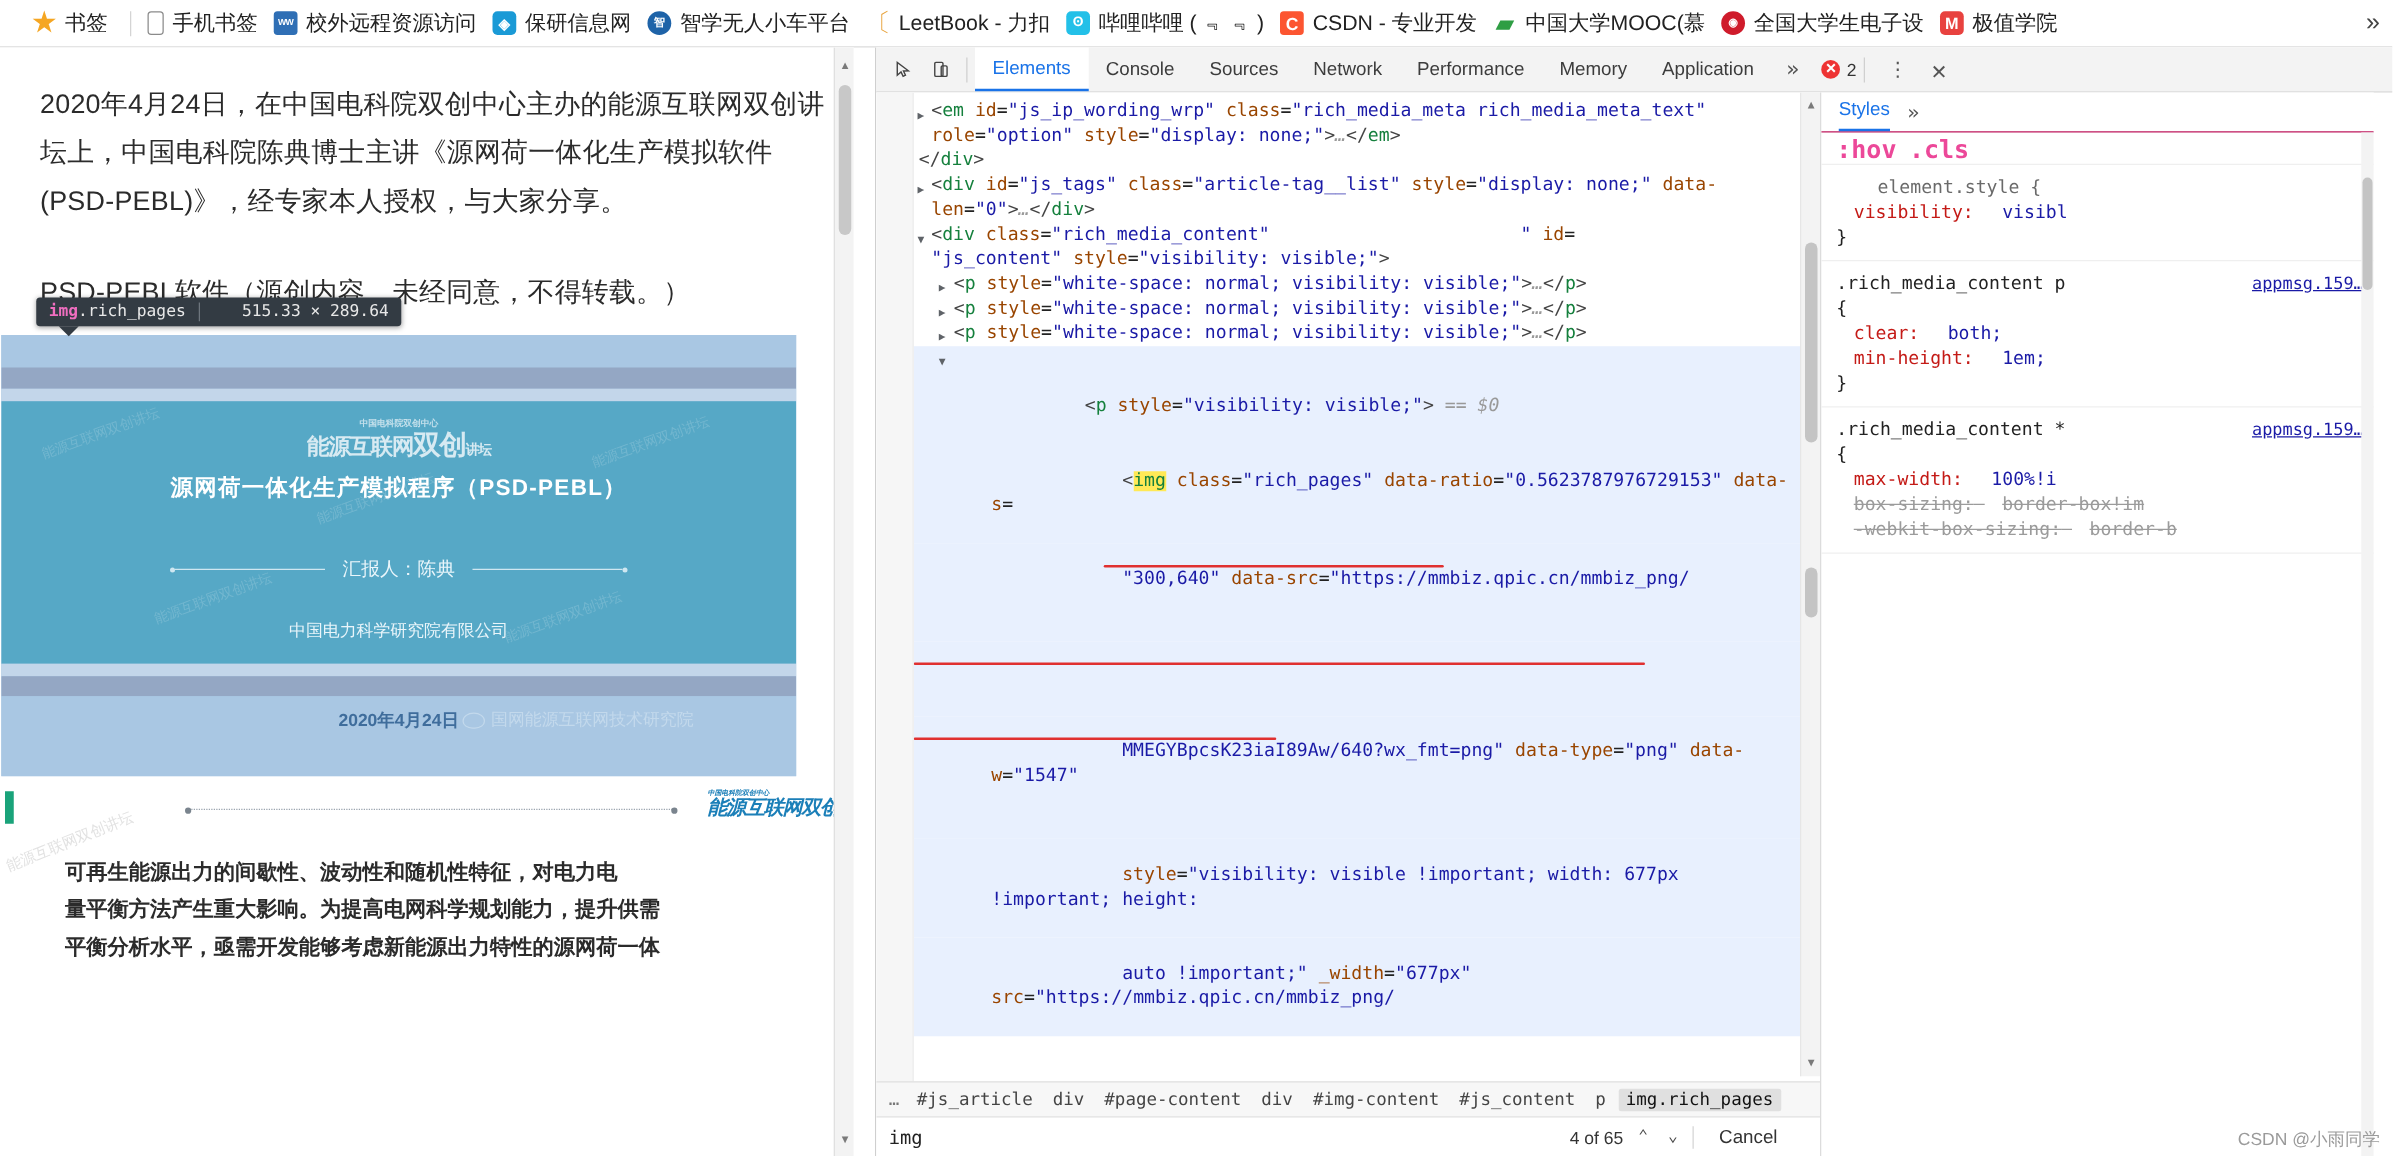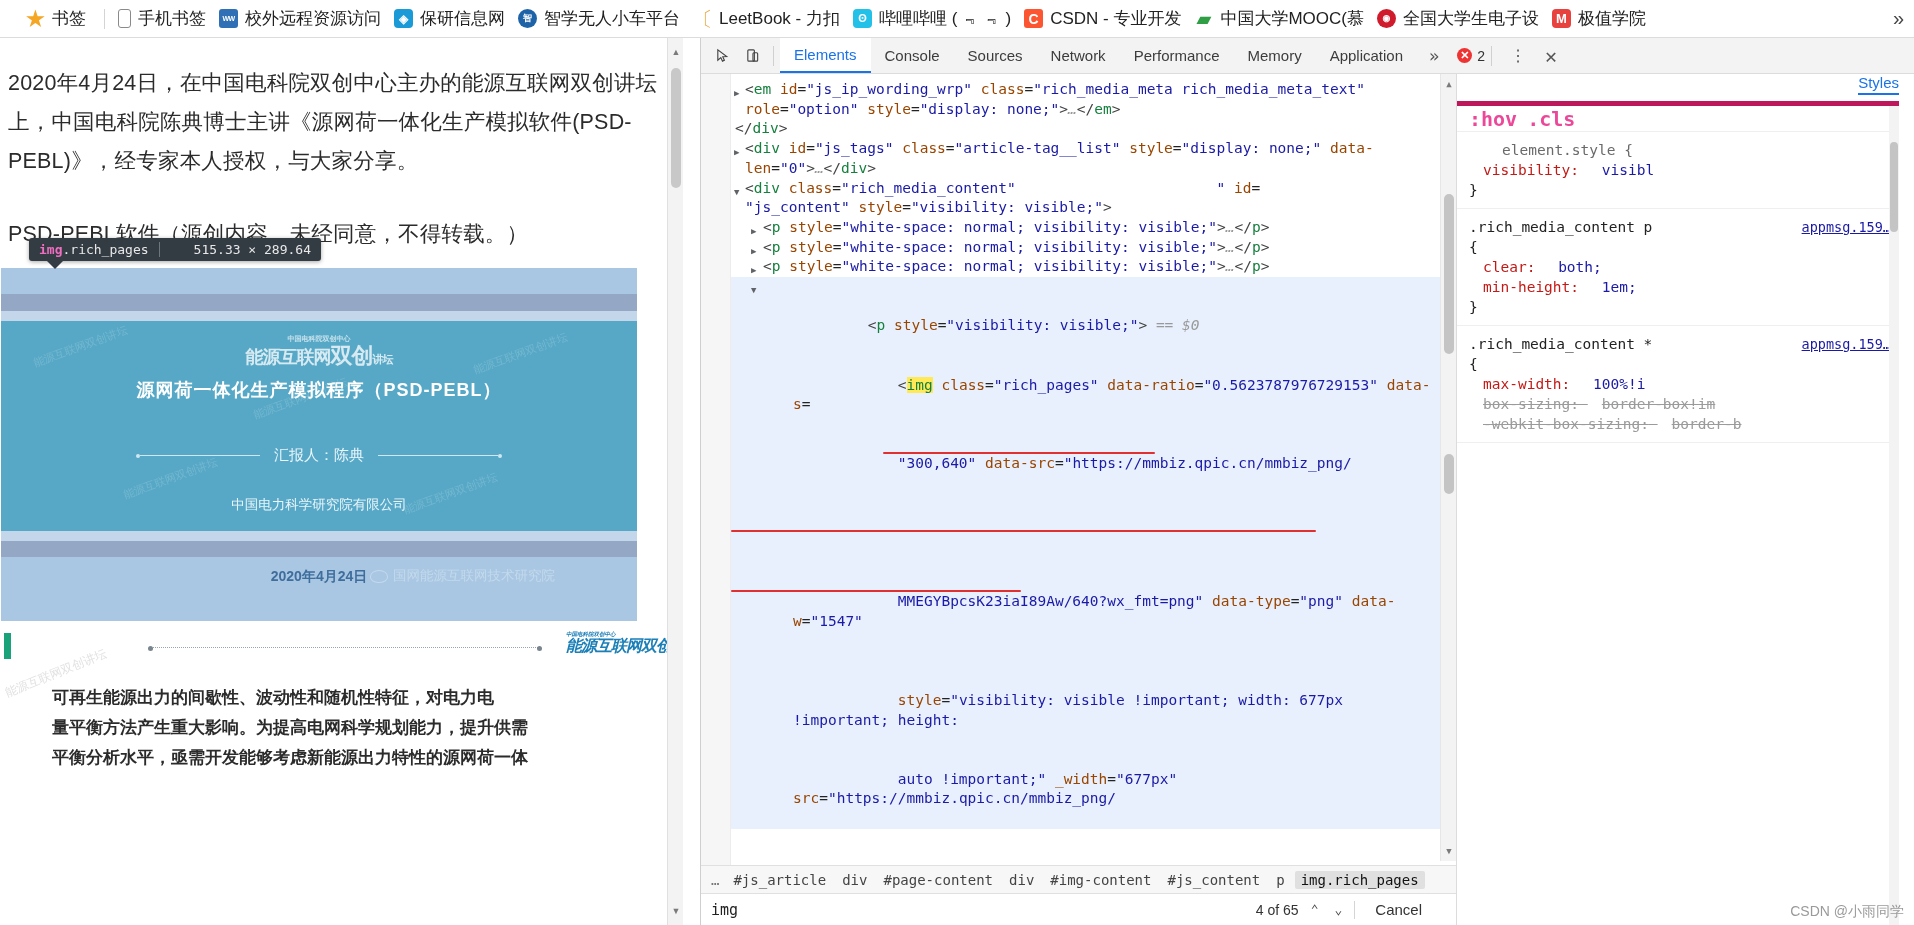--- a/index.html
+++ b/index.html
@@ -57,21 +57,21 @@
   .bm-overflow {
     font-size: 20px; color: #444; padding: 0 10px; margin-left: auto; flex: 0 0 auto;
   }
 
   
   .page-pane {
     position: absolute; left: 0; top: 38px; width: 683px; height: 887px;
     background: #fff; overflow: hidden;
   }
   .article {
-    padding: 26px 22px 0 8px;
+    padding: 26px 22px 0 32px;
   }
   .article p {
     margin: 0 0 4px 0;
     font-size: 21.5px; line-height: 39px; color: #2b2b2b;
     letter-spacing: 0.2px;
   }
   .para-note {
     margin-top: 34px !important;
     color: #6b6b6b; font-size: 19px;
   }
@@ -299,22 +299,22 @@
     padding: 0 26px 0 12px;
   }
   .search-div { width:1px; height:18px; background:#d5d5d5; }
 
   
   .styles-pane {
     width: 443px; height:100%; border-left:1px solid #dcdcdc; background:#fff;
     position: relative; overflow:hidden;
   }
   .styles-head {
-    height: 32px; display:flex; align-items:flex-end; border-bottom:5px solid #be185d;
-    padding-left: 14px; gap: 14px; flex-direction: column;
+    height: 32px; display:flex; align-items:center; border-bottom:1px solid #be185d;
+    padding-left: 14px; gap: 14px;
   }
   .styles-tab {
     font-family:"Liberation Sans",sans-serif; font-size:15px; color:#1a73e8;
     padding-bottom: 2px; border-bottom: 2px solid #1a73e8; height:31px;
     display:flex; align-items:center;
   }
   .styles-more { font-size:16px; color:#555; }
   .styles-filters {
     height: 26px; display:flex; align-items:center; gap:10px;
     padding-left: 12px; font-size:20px; color:#ec4899; font-weight:bold;

